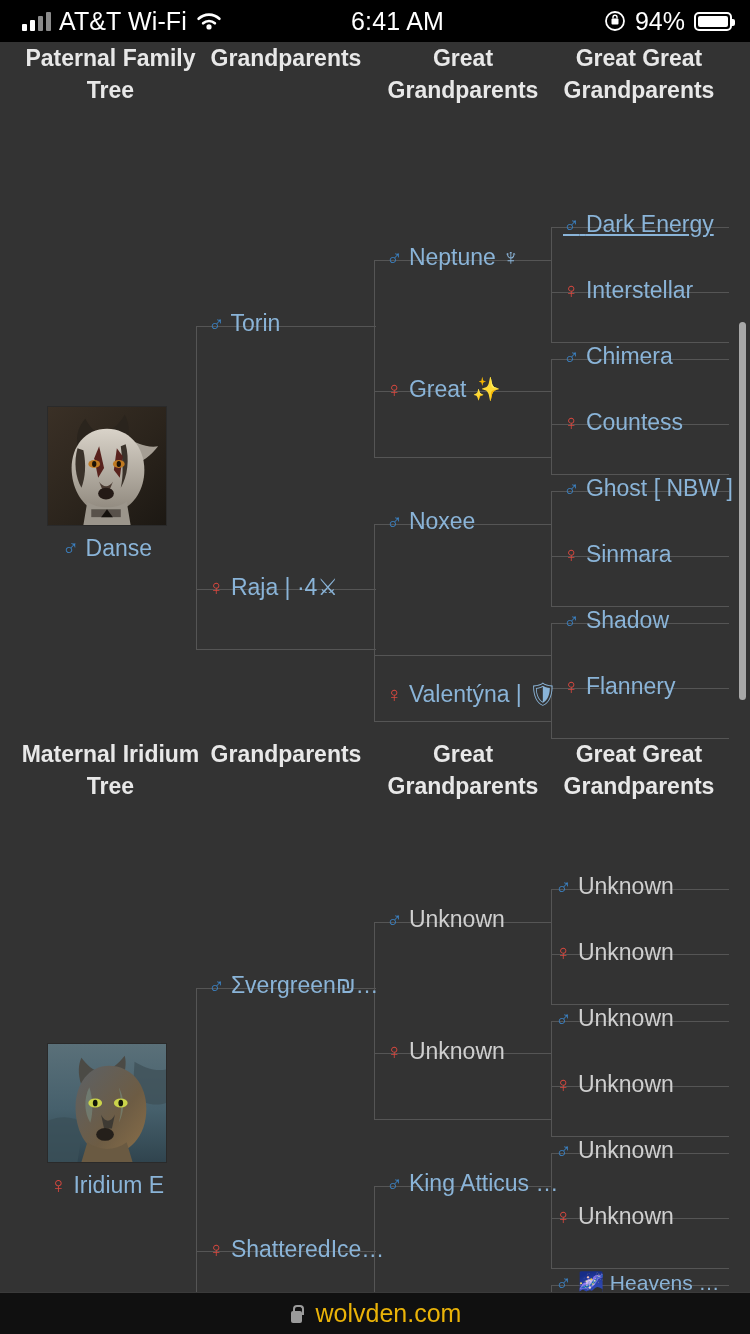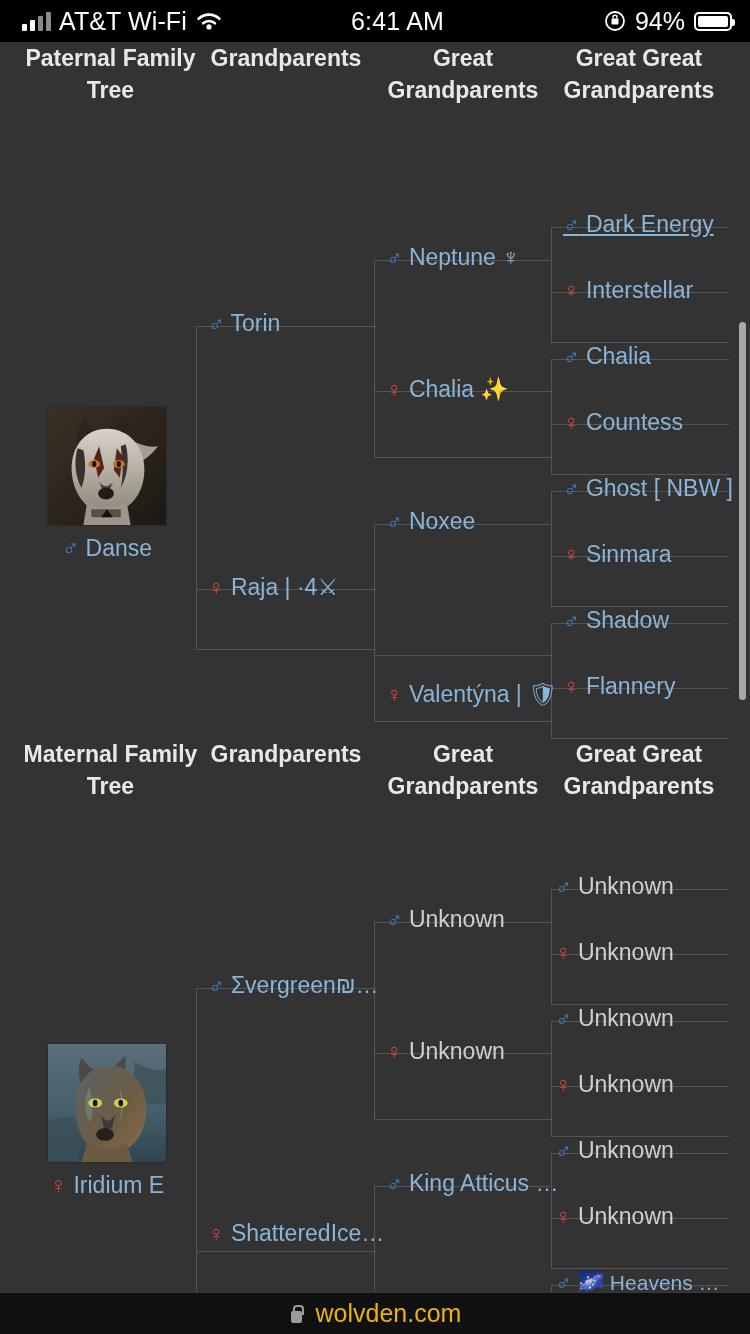--- a/index.html
+++ b/index.html
@@ -188,42 +188,42 @@
           <span class="g f">♀</span>
           <span>Raja | ·4⚔</span>
         </div>
 
         <div class="nm" style="left:386px; top:123px;">
           <span class="g m">♂</span>
           <span>Neptune ♆</span>
         </div>
         <div class="nm" style="left:386px; top:255px;">
           <span class="g f">♀</span>
-          <span>Chalia ✨</span>
+          <span>Great ✨</span>
         </div>
         <div class="nm" style="left:386px; top:387px;">
           <span class="g m">♂</span>
           <span>Noxee</span>
         </div>
         <div class="nm" style="left:386px; top:519px;margin-top:41px;">
           <span class="g f">♀</span>
           <span>Valentýna | 🛡</span>
         </div>
 
         <div class="nm" style="left:563px; top:90px;text-decoration:underline;">
           <span class="g m">♂</span>
           <span>Dark Energy</span>
         </div>
         <div class="nm" style="left:563px; top:156px;">
           <span class="g f">♀</span>
           <span>Interstellar</span>
         </div>
         <div class="nm" style="left:563px; top:222px;">
           <span class="g m">♂</span>
-          <span>Chalia</span>
+          <span>Chimera</span>
         </div>
         <div class="nm" style="left:563px; top:288px;">
           <span class="g f">♀</span>
           <span>Countess</span>
         </div>
         <div class="nm" style="left:563px; top:354px;">
           <span class="g m">♂</span>
           <span>Ghost [ NBW ]</span>
         </div>
         <div class="nm" style="left:563px; top:420px;text-align:right;">
@@ -238,21 +238,21 @@
           <span class="g f">♀</span>
           <span>Flannery</span>
         </div>
 
         <div class="scrollbar" style="top:202px; height:378px;"></div>
       </div>
     </section>
 
     <section class="tree" style="margin-top:48px;">
       <div class="hdr-row">
-        <div class="hdr c0">Maternal Family Tree</div>
+        <div class="hdr c0">Maternal Iridium Tree</div>
         <div class="hdr c1">Grandparents</div>
         <div class="hdr c2">Great Grandparents</div>
         <div class="hdr c3">Great Great Grandparents</div>
       </div>
 
       <div class="grid" style="height:460px">
 
         <div class="subject" style="left:12px; top:227px;">
           <svg class="portrait" viewBox="0 0 120 120">
             <defs>
@@ -301,21 +301,21 @@
         <div class="bx" style="left:551px; top:205px; width:178px; height:66px;"></div>
         <div class="bx" style="left:551px; top:271px; width:178px; height:50px; border-top:none;"></div>
         <div class="bx" style="left:551px; top:337px; width:178px; height:66px;"></div>
         <div class="bx" style="left:551px; top:403px; width:178px; height:50px; border-top:none;"></div>
         <div class="bx" style="left:551px; top:469px; width:178px; height:66px;"></div>
 
         <div class="nm" style="left:208px; top:155px;">
           <span class="g m">♂</span>
           <span>Σvergreen₪…</span>
         </div>
-        <div class="nm" style="left:208px; top:403px;">
+        <div class="nm" style="left:208px; top:419px;">
           <span class="g f">♀</span>
           <span>ShatteredIce…</span>
         </div>
 
         <div class="nm unk" style="left:386px; top:89px;">
           <span class="g m">♂</span>
           <span>Unknown</span>
         </div>
         <div class="nm unk" style="left:386px; top:221px;">
           <span class="g f">♀</span>

